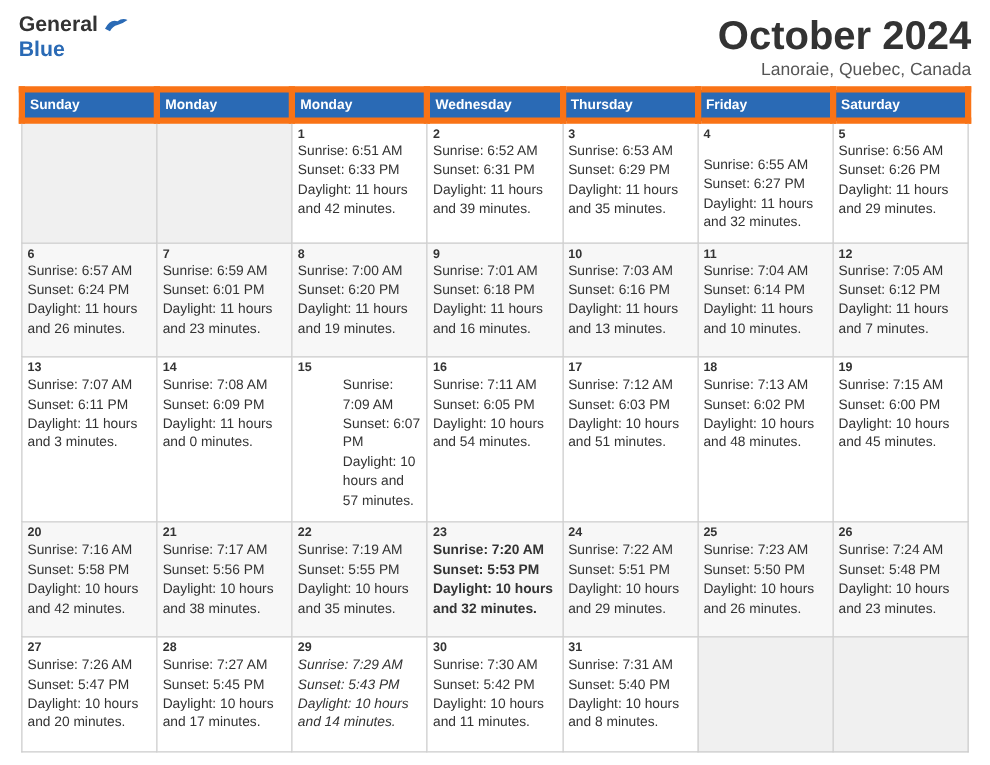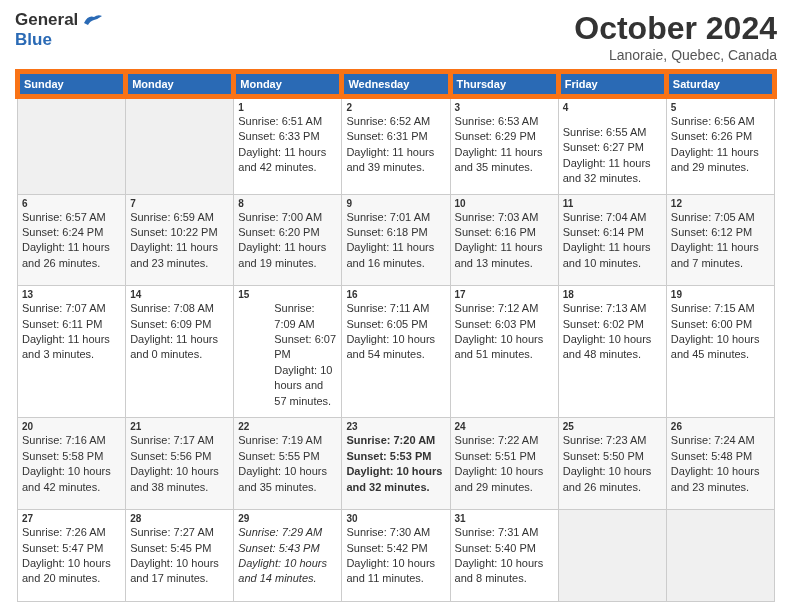--- a/index.html
+++ b/index.html
@@ -153,21 +153,21 @@
         <tr class="row-bg">
           <td>
             <div class="day-num">6</div>
             <div class="day-info" style="white-space: pre-line;">Sunrise: 6:57 AM
 Sunset: 6:24 PM
 Daylight: 11 hours and 26 minutes.</div>
           </td>
           <td>
             <div class="day-num">7</div>
             <div class="day-info" style="white-space: pre-line;">Sunrise: 6:59 AM
-Sunset: 10:22 PM
+Sunset: 6:01 PM
 Daylight: 11 hours and 23 minutes.</div>
           </td>
           <td>
             <div class="day-num">8</div>
             <div class="day-info" style="white-space: pre-line;">Sunrise: 7:00 AM
 Sunset: 6:20 PM
 Daylight: 11 hours and 19 minutes.</div>
           </td>
           <td>
             <div class="day-num">9</div>

